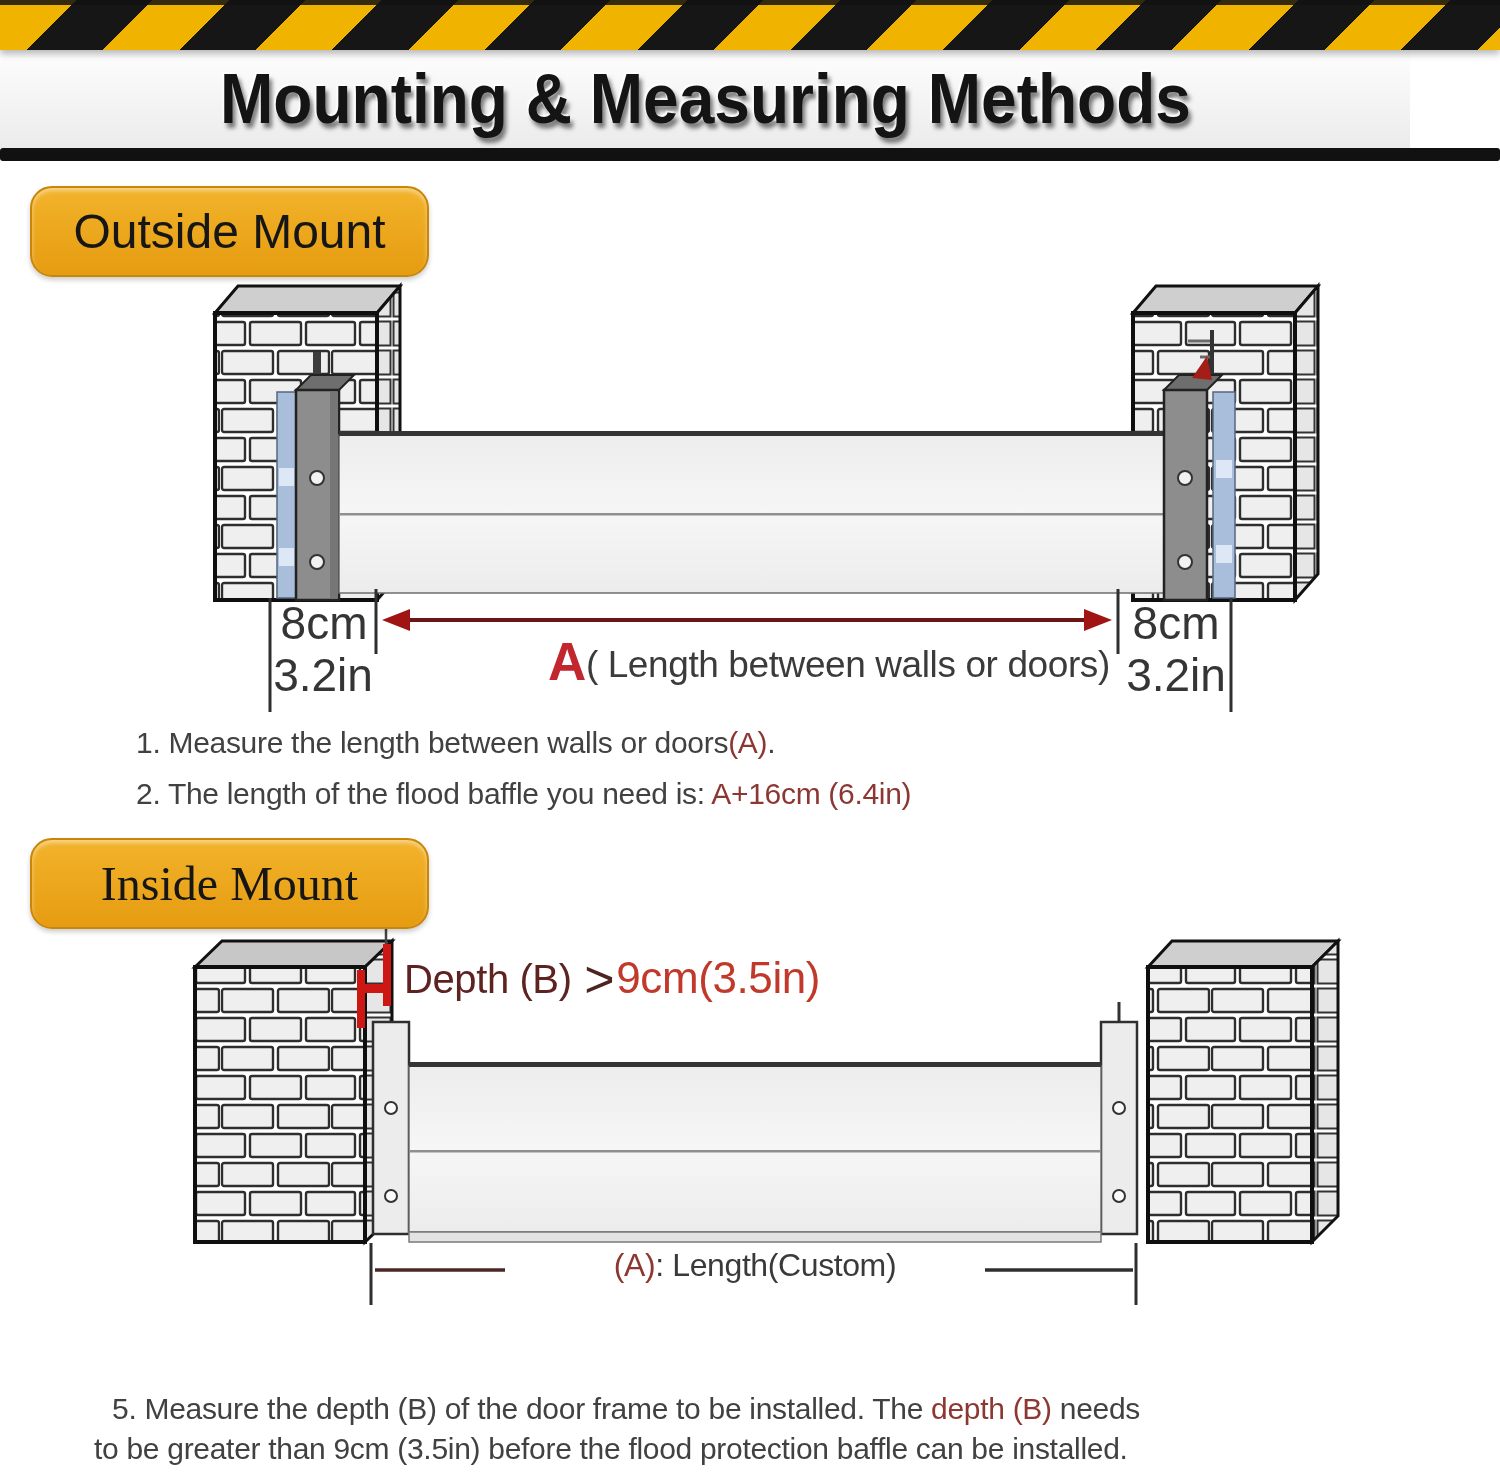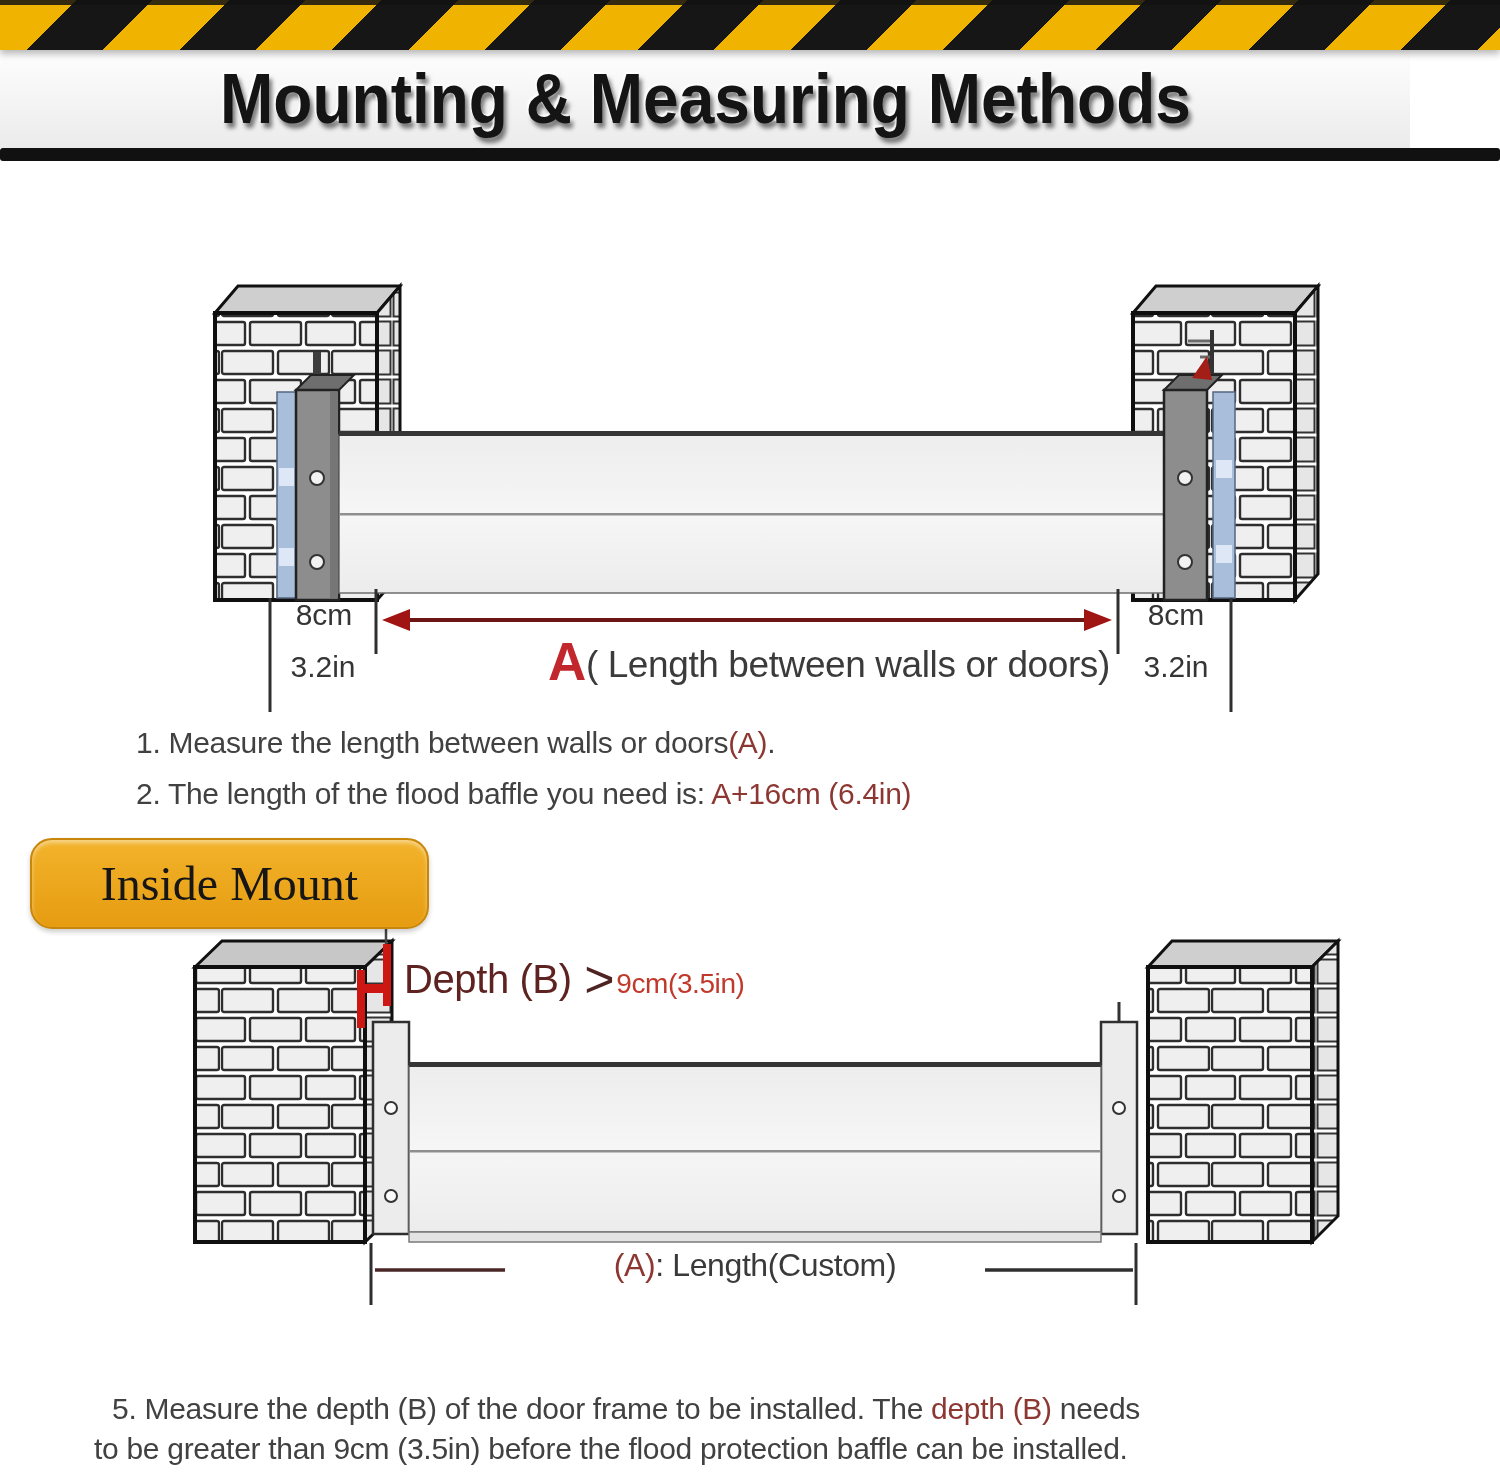--- a/index.html
+++ b/index.html
@@ -34,50 +34,51 @@
     box-shadow:inset 0 3px 4px rgba(255,255,255,.45), 0 3px 5px rgba(0,0,0,.2);
     display:flex;align-items:center;justify-content:center;
     font-size:48px;color:#161616;white-space:nowrap;
   }
   #pill-outside{top:186px;}
   #pill-inside{top:838px;font-family:Liberation Serif, serif;}
   
   .diagram-svg{position:absolute;top:0;left:0;z-index:1;}
   
   .lbl{position:absolute;z-index:2;line-height:1.12;white-space:nowrap;color:#3d3d3d;}
-  .cm-lbl{font-size:30px;color:#353535;text-align:center;}
+  .cm-lbl{font-size:46px;color:#353535;text-align:center;}
   #o-left-cm{left:272px;top:598px;width:104px;}
   #o-left-in{left:268px;top:650px;width:110px;}
   #o-right-cm{left:1120px;top:598px;width:112px;}
   #o-right-in{left:1120px;top:650px;width:112px;}
   #o-span-label{left:548px;top:632px;font-size:37px;letter-spacing:-.4px;color:#3b3b3b;}
   #o-span-label .big-a{font-size:53px;font-weight:bold;color:#c1272d;vertical-align:-3px;}
   .instr{font-size:30px;letter-spacing:-.3px;color:#414141;}
   #o-step1{left:136px;top:726px;}
   #o-step2{left:136px;top:777px;}
   .maroon{color:#8d3732;}
   #i-depth{left:404px;top:950px;font-size:40px;color:#5e2321;letter-spacing:-.4px;}
   #i-depth .gt{font-size:52px;color:#4e2422;vertical-align:-4px;padding:0 2px;}
-  #i-depth .dval{font-size:28px;color:#c0392b;}
+  #i-depth .dval{font-size:44px;color:#c0392b;}
   #i-length{left:373px;top:1248px;width:764px;text-align:center;font-size:32px;color:#3a3a3a;letter-spacing:-.4px;}
   #i-step1{left:103px;top:1338px;}
   #i-step2a{left:112px;top:1392px;}
   #i-step2b{left:94px;top:1432px;}
 </style>
 </head>
 <body>
 
 <div class="canvas">
 
   <div class="hazard"></div>
   <div class="title-band">
     <div class="title">Mounting &amp; Measuring Methods</div>
   </div>
   <div class="black-bar"></div>
 
+  <div class="pill" id="pill-outside">Outside Mount</div>
   <div class="pill" id="pill-inside">Inside Mount</div>
 
   <svg class="diagram-svg" width="1500" height="1475" viewBox="0 0 1500 1475">
     <defs>
       <pattern id="brickF" width="110" height="58" patternUnits="userSpaceOnUse">
         <rect width="110" height="58" fill="#ffffff"></rect>
         <g stroke="#2e2e2e" stroke-width="2.4" fill="#efefef">
           <rect x="2" y="3" width="51" height="23" rx="2"></rect>
           <rect x="58" y="3" width="51" height="23" rx="2"></rect>
           <rect x="-26" y="32" width="51" height="23" rx="2"></rect>

